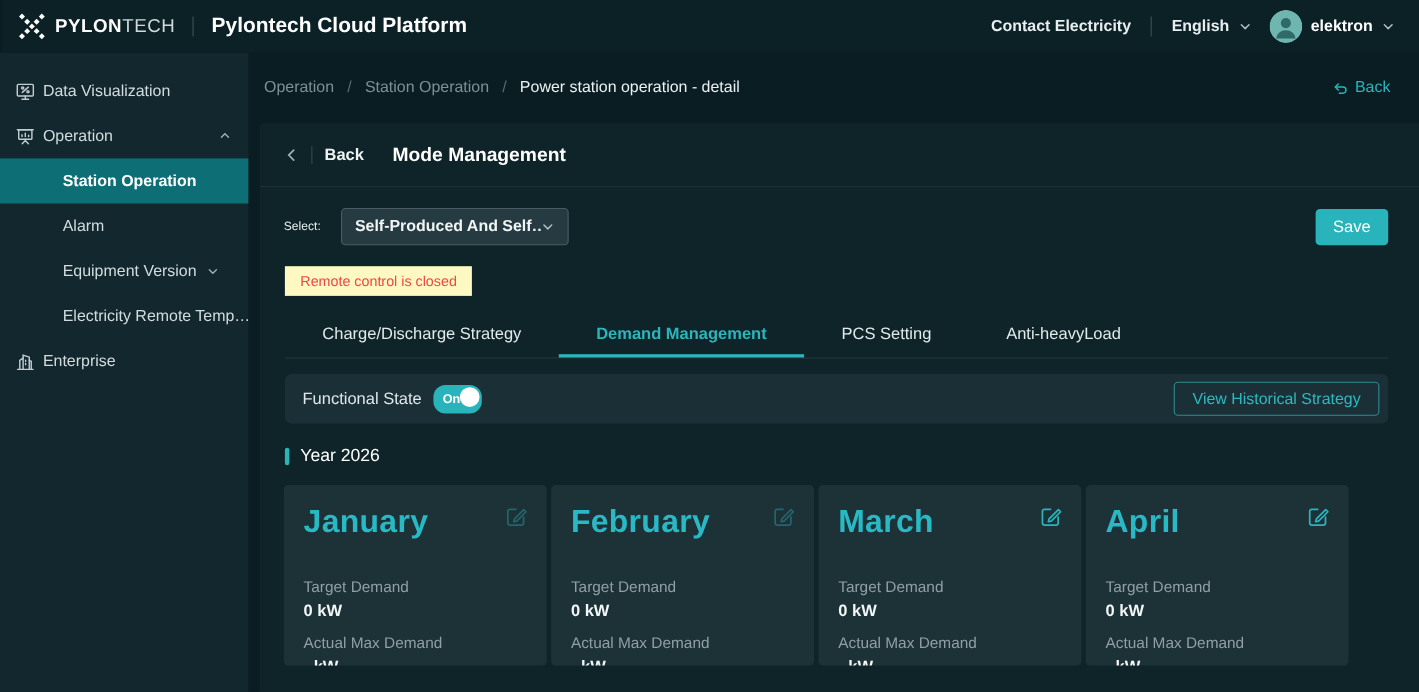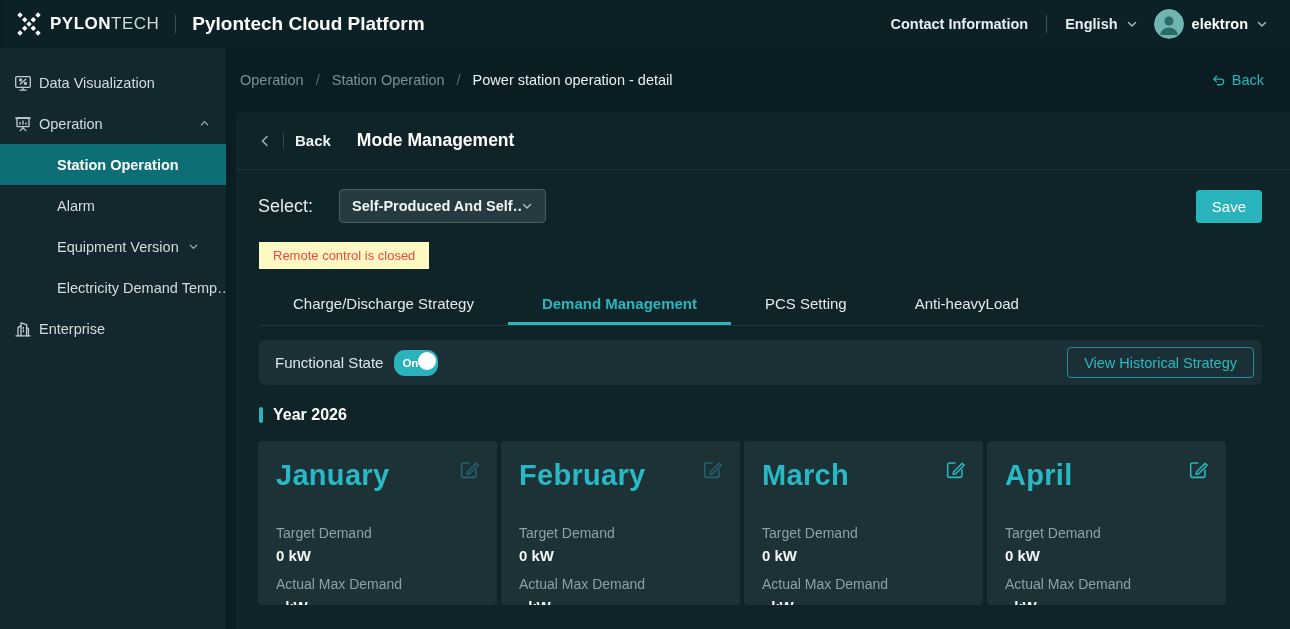--- a/index.html
+++ b/index.html
@@ -43,21 +43,21 @@
 
   .panel { position:absolute; top:64px; left:10px; right:0; bottom:0; background:#0e2428; border-top-left-radius:4px; }
 
   .mode-row { height:58px; display:flex; align-items:center; padding-left:22px; border-bottom:1px solid #1c3238; }
   .mode-chev { color:#9fb0b3; display:inline-flex; cursor:pointer; }
   .mode-div { width:1px; height:16px; background:#33494f; margin:0 11px; }
   .mode-back { font-size:15px; color:#eef3f4; font-weight:600; cursor:pointer; }
   .mode-title { font-size:17.5px; font-weight:700; color:#fff; margin-left:26px; }
 
   .select-row { display:flex; align-items:center; margin:19px 28px 0 22px; }
-  .select-label { font-size:18px; color:#e6ecee; margin-right:26px; }
+  .select-label { font-size:11px; color:#e6ecee; margin-right:18px; }
   .select-box { width:207px; height:34px; background:#263b41; border:1px solid #4a5c61; border-radius:4px;
                 display:flex; align-items:center; justify-content:space-between; padding:0 12px; cursor:pointer; }
   .select-value { font-size:14.5px; font-weight:600; color:#f0f4f4; white-space:nowrap; overflow:hidden; }
   .save-btn { margin-left:auto; background:#29b3ba; color:#fff; border:none; border-radius:4px; height:33px;
               padding:0 16px; font-size:15px; font-family:inherit; cursor:pointer; }
 
   .notice { display:inline-block; margin:19px 0 0 23px; background:#fef9c3; color:#f04545;
             font-size:13px; padding:6px 14px; }
 
   .tabs { display:flex; margin:10px 28px 0 23px; border-bottom:1px solid #20363c; align-items:flex-end; }
@@ -69,21 +69,21 @@
   .func-label { font-size:15px; color:#dfe7e8; margin-right:11px; }
   .toggle { position:relative; width:44px; height:26px; border-radius:11px; background:#29b3ba;
             display:inline-flex; align-items:center; padding-left:8px; cursor:pointer; }
   .toggle-text { font-size:11.5px; font-weight:700; color:#fff; }
   .toggle-knob { position:absolute; right:2px; top:2px; width:18px; height:18px; border-radius:50%; background:#fff; }
   .history-btn { margin-left:auto; background:transparent; color:#2db8c0; border:1px solid #2a8c93;
                  border-radius:4px; height:31px; padding:0 16px; font-size:14.5px; font-family:inherit; cursor:pointer; }
 
   .year-row { display:flex; align-items:center; margin:21px 0 0 23px; gap:10px; }
   .year-bar { width:4px; height:16px; border-radius:2px; background:#2ab5bd; }
-  .year-title { font-size:16px; font-weight:700; color:#fff; }
+  .year-title { font-size:16px; font-weight:400; color:#fff; }
 
   .cards { display:flex; gap:4px; margin:17px 28px 0 22px; }
   .card { position:relative; width:239px; height:164px; background:#1d3237; border-radius:4px;
           padding:16px 18px; overflow:hidden; }
   .month-title { display:block; font-size:29px; line-height:36px; font-weight:700; color:#29b9c5; letter-spacing:.3px; }
   .edit-icon { position:absolute; top:17px; right:16px; width:23px; height:23px; cursor:pointer; }
   .edit-icon.dim { color:#23646d; }
   .edit-icon.bright { color:#2ab5bd; }
   .card-label { margin-top:30px; color:#8ea0a4; font-size:14px; line-height:20px; }
   .card-label + .card-value { margin-top:2px; }
@@ -103,21 +103,21 @@
         <svg class="icon" width="26" height="26" viewBox="0 0 26 26" fill="#ffffff">
           <path d="M4 1.3 L6.7 4 L4 6.7 L1.3 4 Z M22 1.3 L24.7 4 L22 6.7 L19.3 4 Z M8.7 6 L11.4 8.7 L8.7 11.4 L6 8.7 Z M17.3 6 L20 8.7 L17.3 11.4 L14.6 8.7 Z M13 10.3 L15.7 13 L13 15.7 L10.3 13 Z M8.7 14.6 L11.4 17.3 L8.7 20 L6 17.3 Z M17.3 14.6 L20 17.3 L17.3 20 L14.6 17.3 Z M4 19.3 L6.7 22 L4 24.7 L1.3 22 Z M22 19.3 L24.7 22 L22 24.7 L19.3 22 Z"></path>
         </svg>
       </span>
       <span class="logo-text"><span class="logo-bold">PYLON</span><span class="logo-light">TECH</span></span>
     </div>
     <span class="hdr-divider"></span>
     <span class="app-title">Pylontech Cloud Platform</span>
 
     <div class="hdr-right">
-      <span class="hdr-link">Contact Information</span>
+      <span class="hdr-link">Contact Electricity</span>
       <span class="hdr-divider" style="margin:0 2px;"></span>
       <span class="lang-wrap">
         <span class="hdr-link">English</span>
         <span class="chev">
           <svg class="icon" width="12" height="12" viewBox="0 0 12 12" fill="none" stroke="currentColor" stroke-width="1.4" stroke-linecap="round">
               <path d="M2.5 4.5 L6 8 L9.5 4.5"></path>
             </svg>
         </span>
       </span>
       <span class="user-wrap">
@@ -180,21 +180,21 @@
     <div class="nav-item child">
       <span class="nav-label">Equipment Version</span>
       <span class="nav-chev-inline">
         <svg class="icon" width="11" height="11" viewBox="0 0 12 12" fill="none" stroke="currentColor" stroke-width="1.4" stroke-linecap="round">
             <path d="M2.5 4.5 L6 8 L9.5 4.5"></path>
           </svg>
       </span>
     </div>
 
     <div class="nav-item child">
-      <span class="nav-label">Electricity Demand Temp…</span>
+      <span class="nav-label">Electricity Remote Temp…</span>
     </div>
 
     <div class="nav-item">
       <span class="nav-icon">
         <svg class="icon" width="18" height="18" viewBox="0 0 18 18" fill="none" stroke="currentColor" stroke-width="1.3" stroke-linecap="round" stroke-linejoin="round">
           <path d="M2 15.8h14"></path>
             <path d="M4 15.8 V7.6 L7 5.6 V15.8"></path>
             <path d="M7 5.6 V2.8 L12.6 4.6 V15.8"></path>
             <path d="M14.4 15.8 V8.4 L12.6 7.8"></path>
             <path d="M9.3 7.5 v1.2 M9.3 10.5 v1.2"></path>

